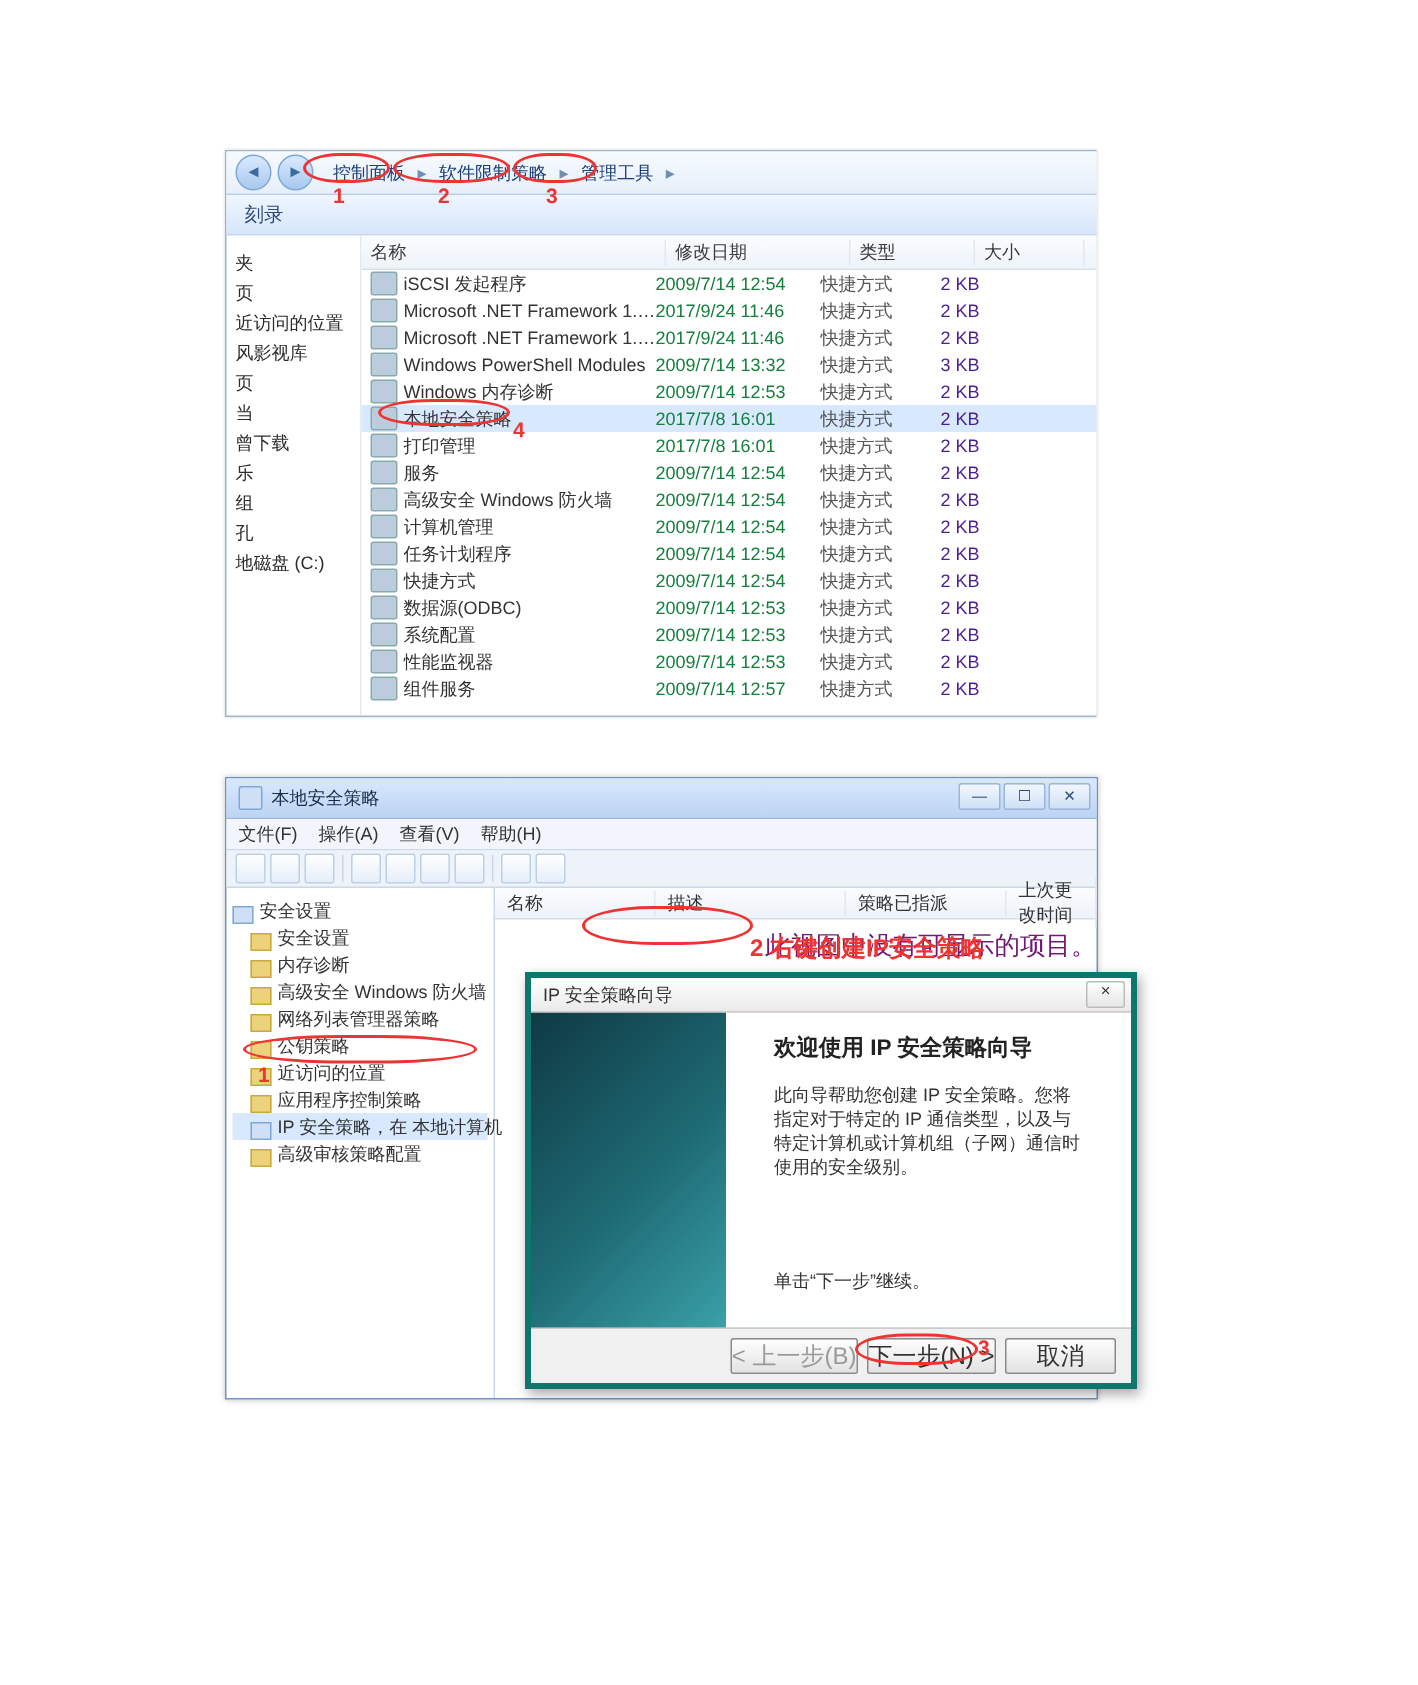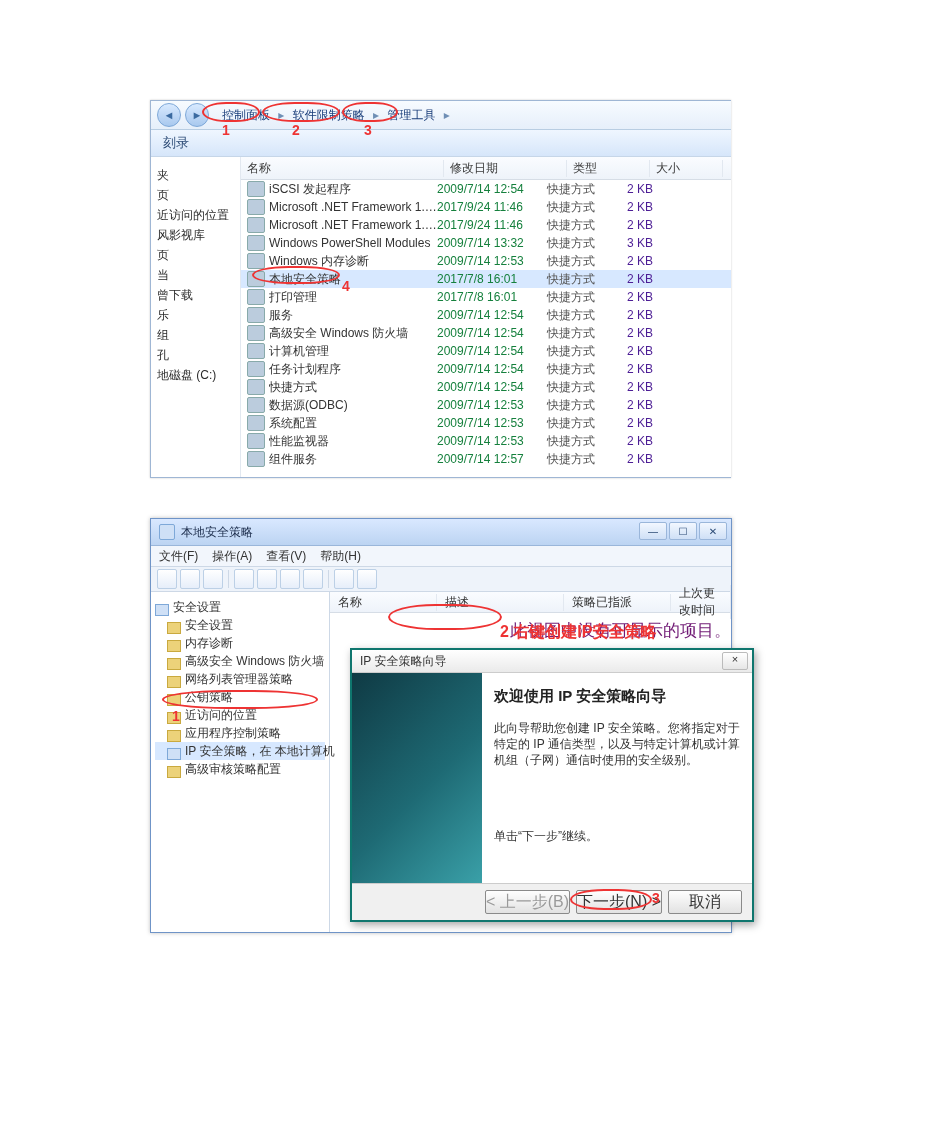--- a/index.html
+++ b/index.html
@@ -47,26 +47,26 @@
   .tree .node{display:flex;align-items:flex-end;gap:4px;white-space:nowrap}
   .tree .ind1{padding-left:12px}
   .tico{width:12px;height:10px;background:#ecd27a;border:1px solid #c9a93f;flex:none}
   .tico.sec{background:#cfe0f6;border-color:#7ea8d8}
   .tree .sel{background:#d7e8ff}
   .listpane{flex:1;position:relative}
   .lp-cols{display:flex;height:20px;align-items:center;background:linear-gradient(#fafcff,#eef3fa);border-bottom:1px solid #d6dde6;font-size:12px}
   .lp-cols span{padding:0 8px;border-right:1px solid #e2e8f0}
   .lp-empty{text-align:right;color:#701a75;margin-top:6px;font-size:17px}
 
-  .wizard{position:absolute;left:200px;top:130px;width:400px;background:#fca5a5;border:2px solid #0f766e;box-shadow:2px 3px 8px rgba(0,0,0,.35)}
+  .wizard{position:absolute;left:200px;top:130px;width:400px;background:#fca5a5;border:4px solid #0f766e;box-shadow:2px 3px 8px rgba(0,0,0,.35)}
   .wiz-title{height:22px;background:linear-gradient(#fff,#eaeaea);border-bottom:1px solid #ccc;display:flex;align-items:center;padding:0 8px;font-size:12px;color:#333;position:relative}
   .wiz-title .x{position:absolute;right:4px;top:2px;width:24px;height:16px;border:1px solid #bbb;border-radius:2px;text-align:center;font-size:11px;background:linear-gradient(#fff,#e6e6e6)}
   .wiz-body{display:flex;height:210px;background:#fff}
   .wiz-side{width:130px;background:linear-gradient(135deg,#0f3a44,#1e6a74 55%,#3aa0a8);}
-  .wiz-main{flex:1;padding:14px 12px;font-size:12px;color:#222}
+  .wiz-main{flex:1;padding:14px 32px;font-size:12px;color:#222}
   .wiz-main h3{margin:0 0 14px;font-size:15px;font-weight:bold}
   .wiz-main p{margin:0 0 10px;line-height:16px;color:#333}
   .wiz-btns{height:36px;border-top:1px solid #ccc;display:flex;align-items:center;justify-content:flex-end;gap:6px;padding:0 10px;background:#f0f0f0}
   .btn{min-width:72px;height:22px;border:1px solid #8a8a8a;border-radius:2px;background:linear-gradient(#fefefe,#e2e2e2);font-size:16px;display:flex;align-items:center;justify-content:center;color:#333}
   .btn.dis{color:#9a9a9a}
 </style>
 </head>
 <body>
 
 <div class="page">

